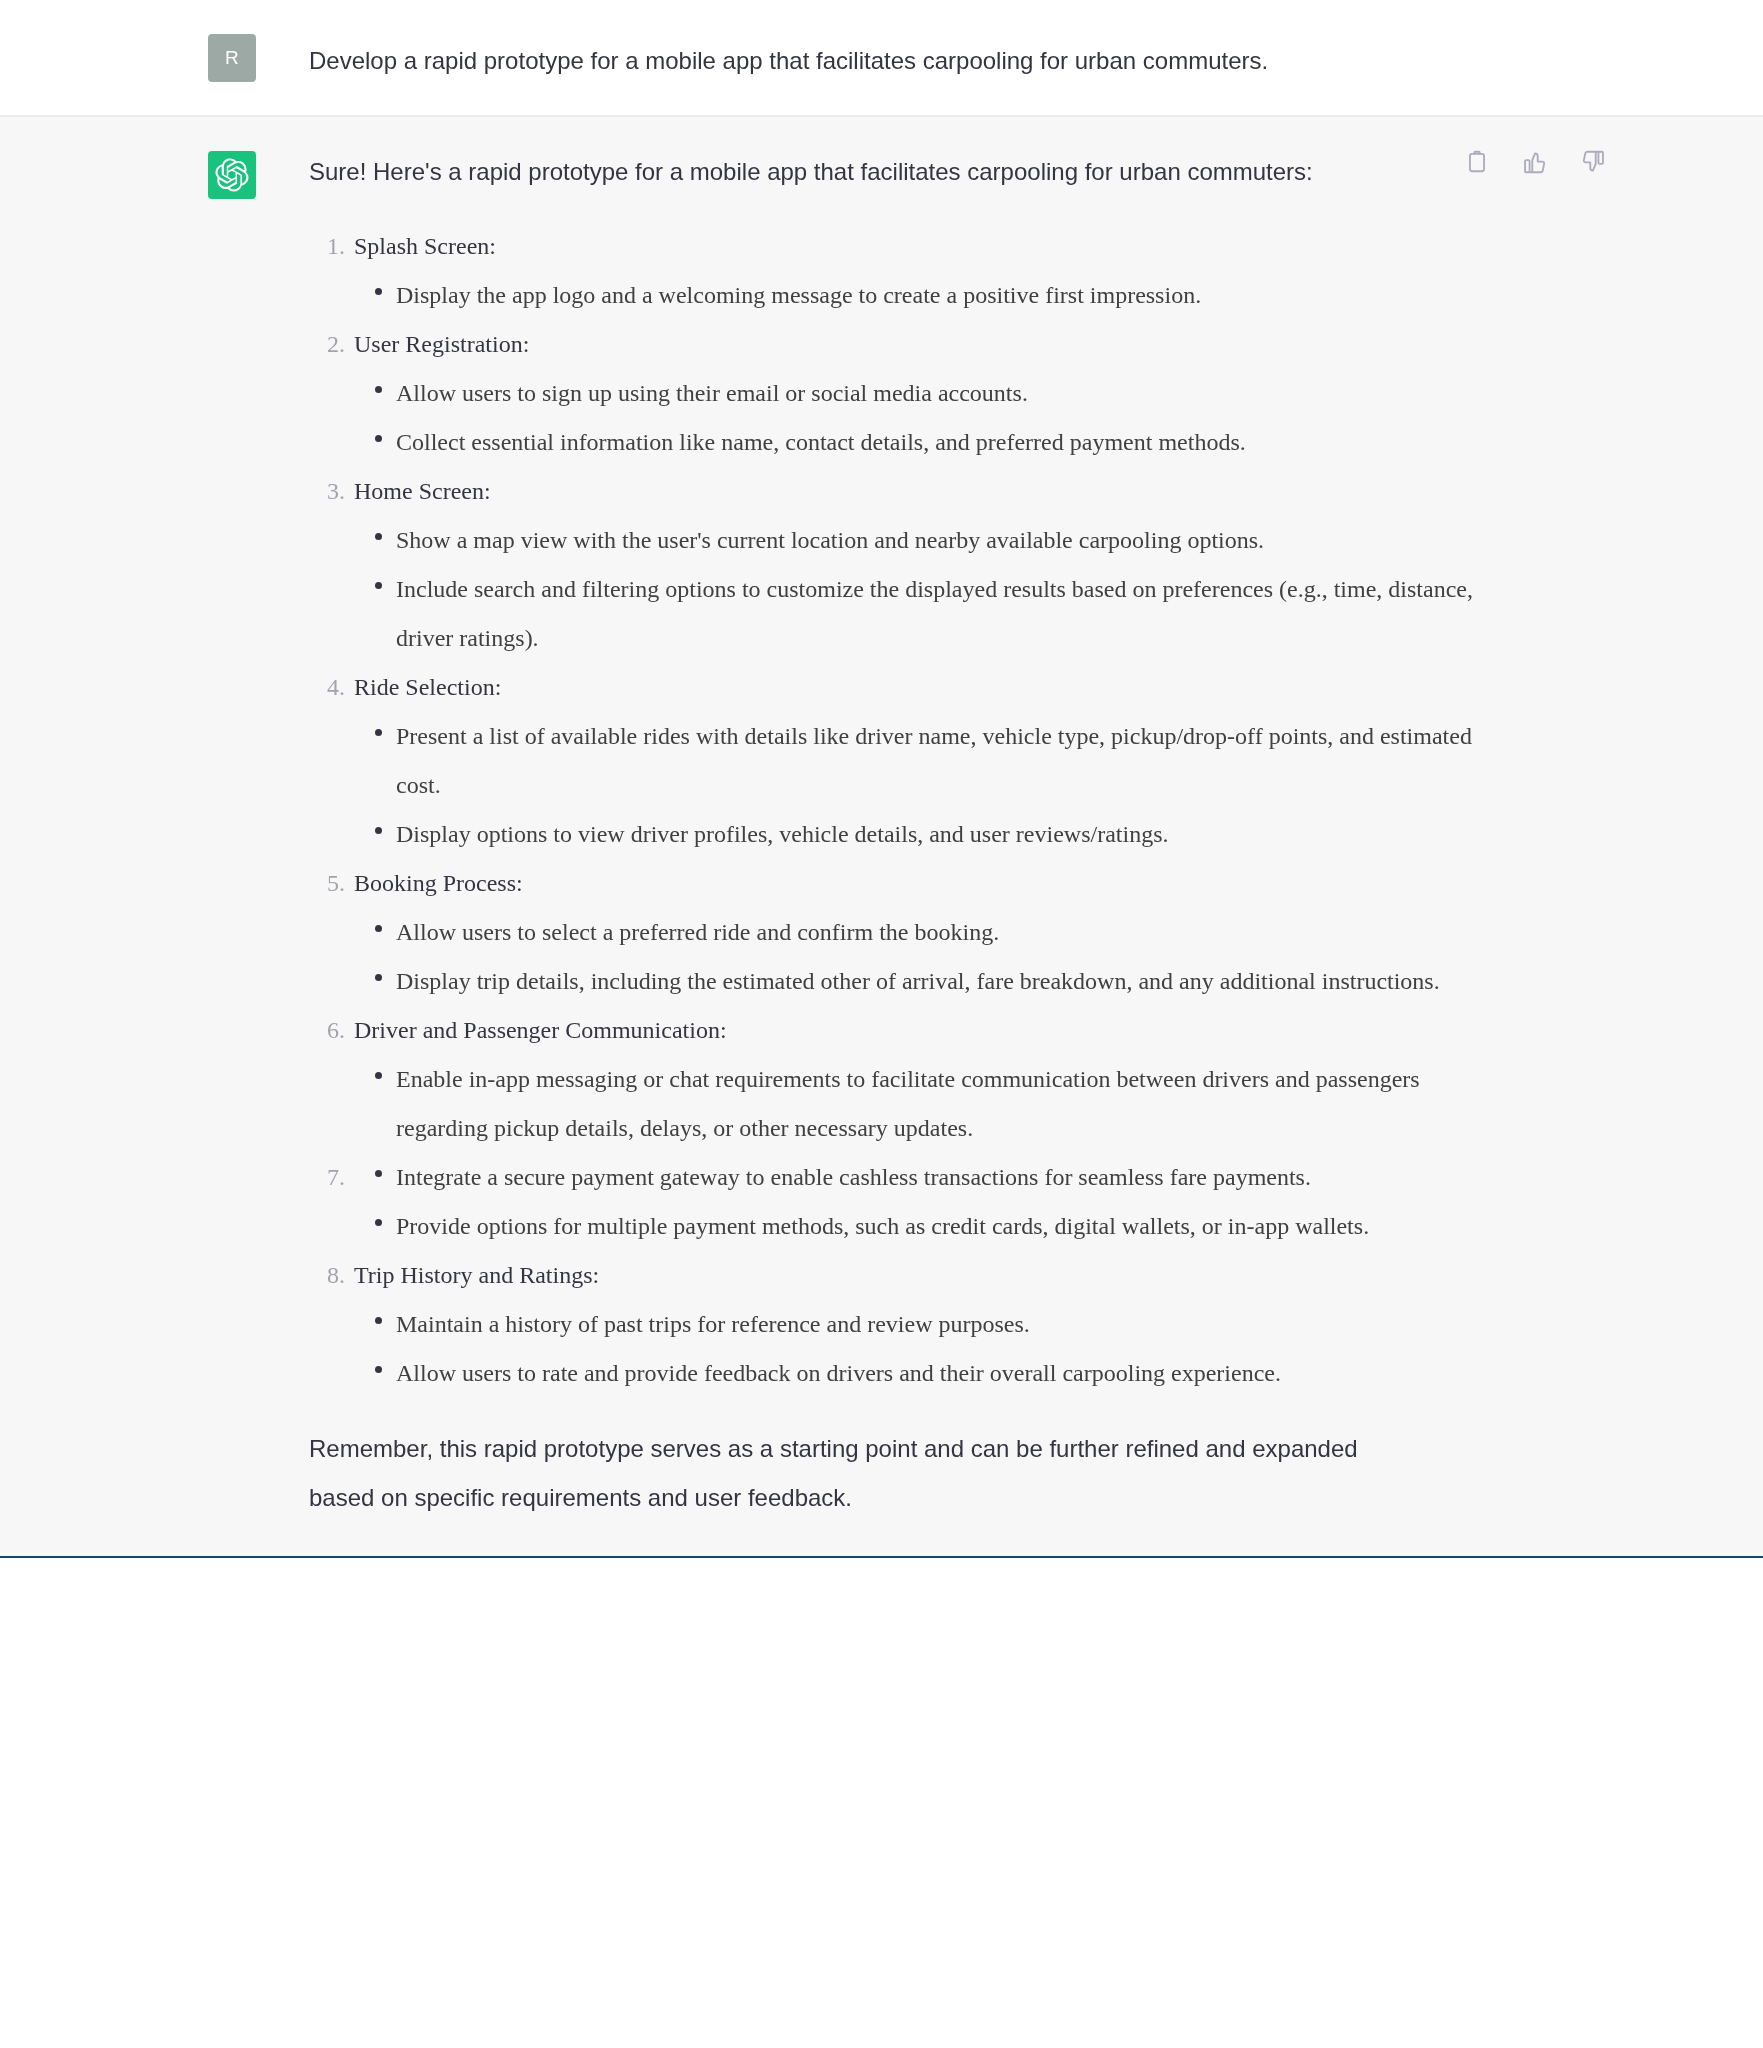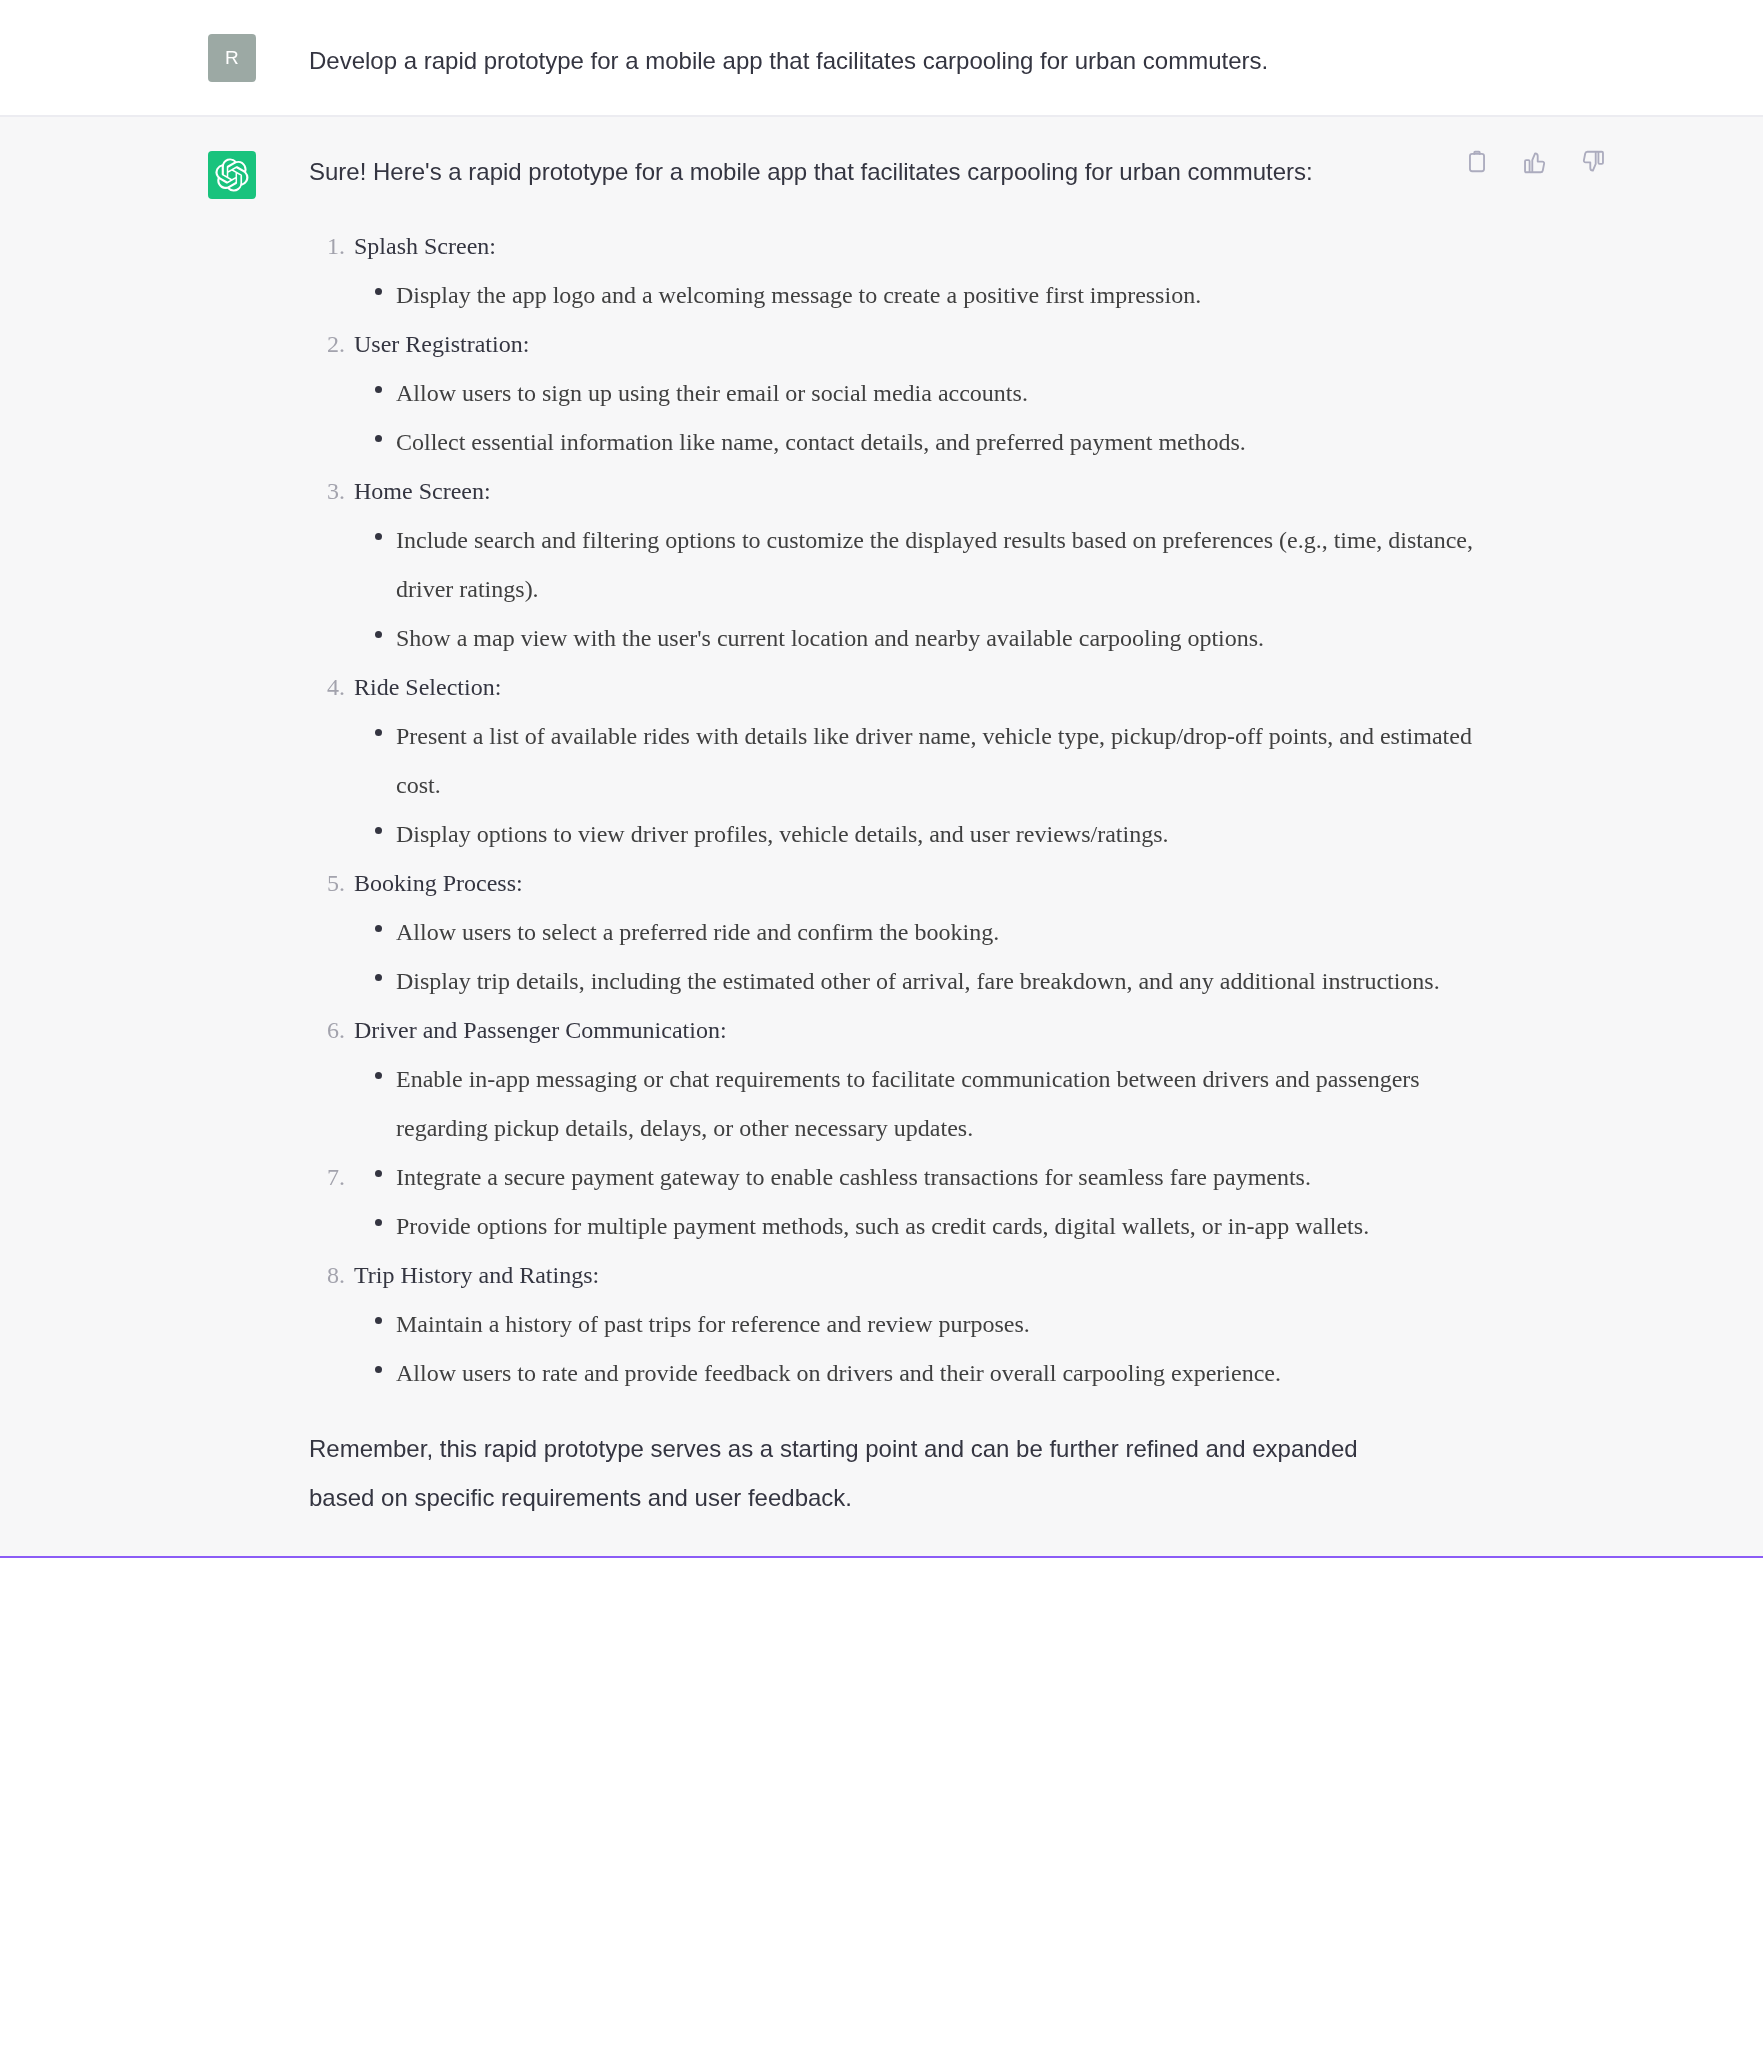--- a/index.html
+++ b/index.html
@@ -26,21 +26,21 @@
     position: relative;
   }
 
   .msg-row.user {
     background: #ffffff;
     border-bottom: 2px solid #ececf1;
   }
 
   .msg-row.assistant {
     background: #f7f7f8;
-    border-bottom: 2px solid #8b5cf6;
+    border-bottom: 2px solid #0c4a6e;
   }
 
   .msg-inner {
     position: relative;
     display: flex;
     align-items: flex-start;
     padding: 0;
   }
 
   .msg-row.user .msg-inner   { padding: 30px 0 30px 0; }
@@ -232,22 +232,22 @@
             <li class="step">
               <span class="step-title">User Registration:</span>
               <ul class="subs">
                 <li class="sub">Allow users to sign up using their email or social media accounts.</li>
                 <li class="sub">Collect essential information like name, contact details, and preferred payment methods.</li>
               </ul>
             </li>
             <li class="step">
               <span class="step-title">Home Screen:</span>
               <ul class="subs">
+                <li class="sub">Show a map view with the user's current location and nearby available carpooling options.</li>
                 <li class="sub">Include search and filtering options to customize the displayed results based on preferences (e.g., time, distance, driver ratings).</li>
-                <li class="sub">Show a map view with the user's current location and nearby available carpooling options.</li>
               </ul>
             </li>
             <li class="step">
               <span class="step-title">Ride Selection:</span>
               <ul class="subs">
                 <li class="sub">Present a list of available rides with details like driver name, vehicle type, pickup/drop-off points, and estimated cost.</li>
                 <li class="sub">Display options to view driver profiles, vehicle details, and user reviews/ratings.</li>
               </ul>
             </li>
             <li class="step">

